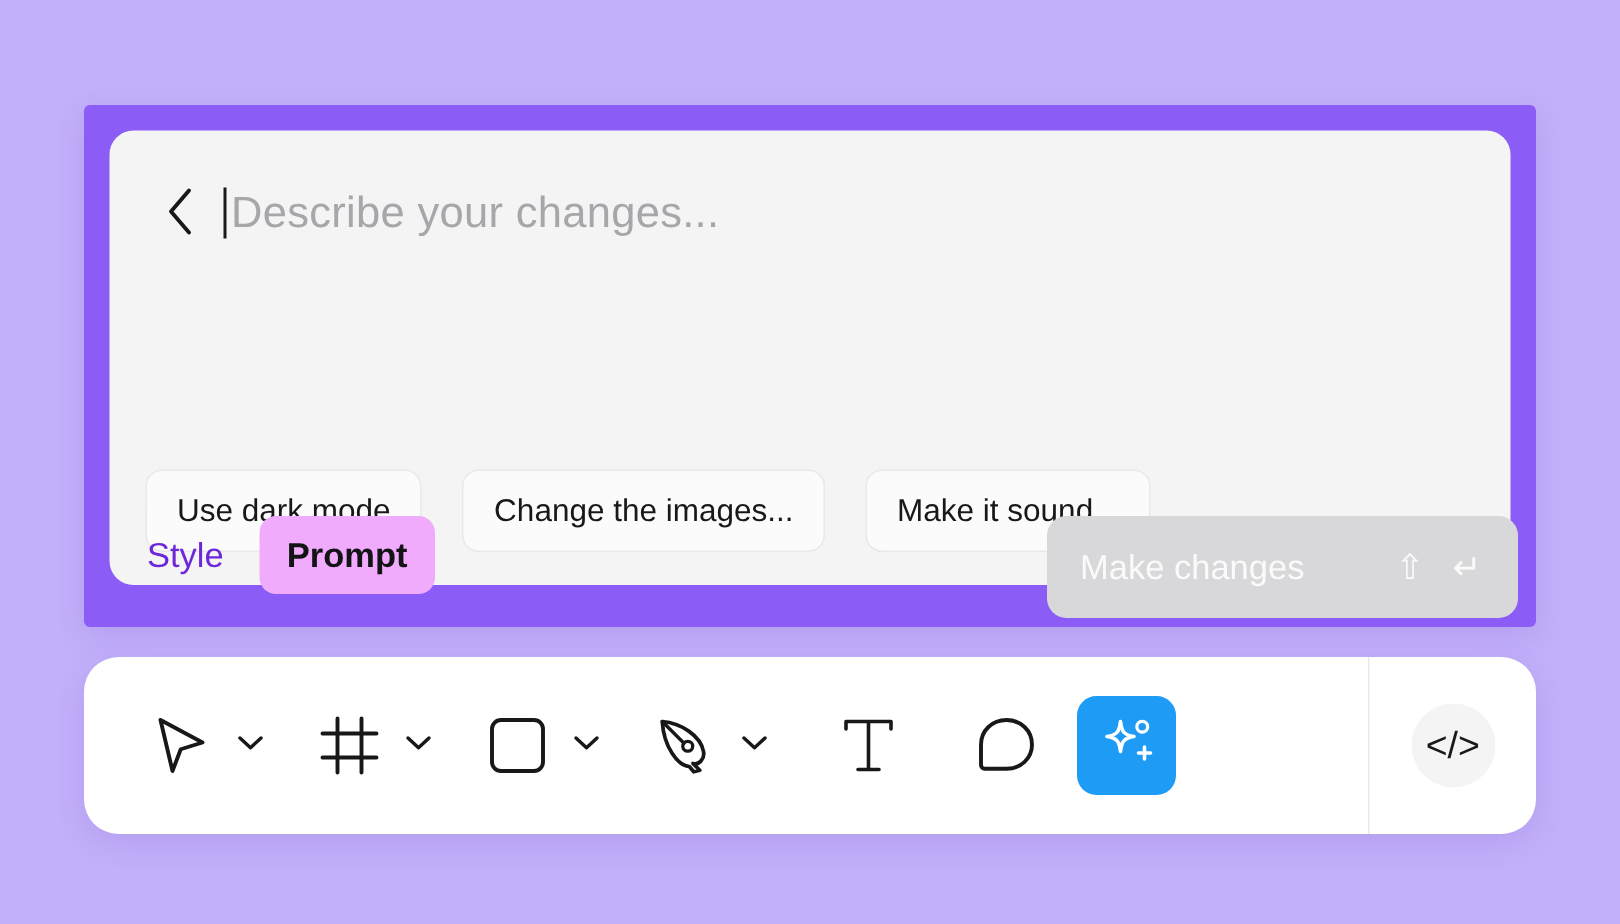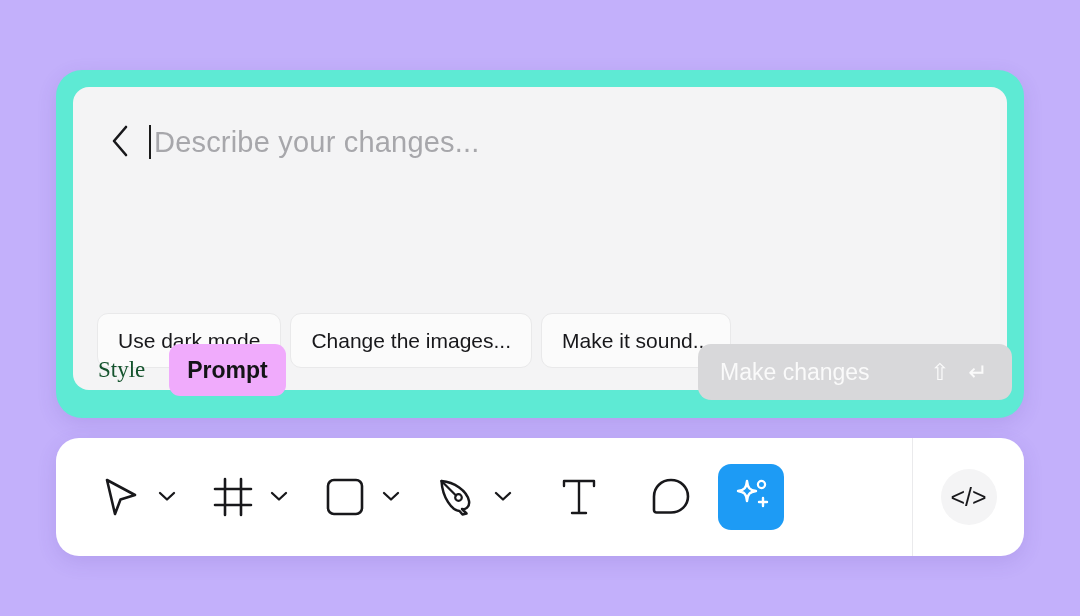--- a/index.html
+++ b/index.html
@@ -17,22 +17,22 @@
     -webkit-font-smoothing: antialiased;
   }
 
   
   .prompt-card {
     position: absolute;
     left: 56px;
     top: 70px;
     width: 968px;
     height: 348px;
-    background: #5eead4;
-    border-radius: 26px;
+    background: #8b5cf6;
+    border-radius: 4px;
     box-shadow: 0 6px 20px rgba(86, 60, 160, 0.14);
     box-sizing: border-box;
     overflow: hidden;
   }
 
   .prompt-inner {
     position: absolute;
     left: 17px;
     top: 17px;
     width: 934px;
@@ -91,21 +91,21 @@
     white-space: nowrap;
     user-select: none;
   }
 
   
   .chips {
     position: absolute;
     left: 24px;
     bottom: 22px;
     display: flex;
-    gap: 9px;
+    gap: 27px;
   }
 
   .chip {
     background: #fbfbfb;
     border: 1px solid #e9e9ea;
     border-radius: 11px;
     height: 55px;
     display: flex;
     align-items: center;
     padding: 0 20px;
@@ -130,35 +130,34 @@
     height: 52px;
     display: flex;
     align-items: center;
     padding: 0 18px;
     border-radius: 11px;
     font-size: 23px;
     cursor: pointer;
     white-space: nowrap;
   }
   .tab.inactive {
-    color: #14532d;
-    font-family: Liberation Serif, serif;
+    color: #6d28d9;
   }
   .tab.active {
     color: #141417;
     background: #f0abfc;
     font-weight: bold;
   }
 
   .make-changes {
     position: absolute;
     left: 698px;
     top: 344px;
     width: 314px;
-    height: 56px;
+    height: 68px;
     background: #d8d8da;
     border-radius: 13px;
     display: flex;
     align-items: center;
     padding: 0 22px;
     box-sizing: border-box;
     cursor: default;
     z-index: 5;
   }
 

